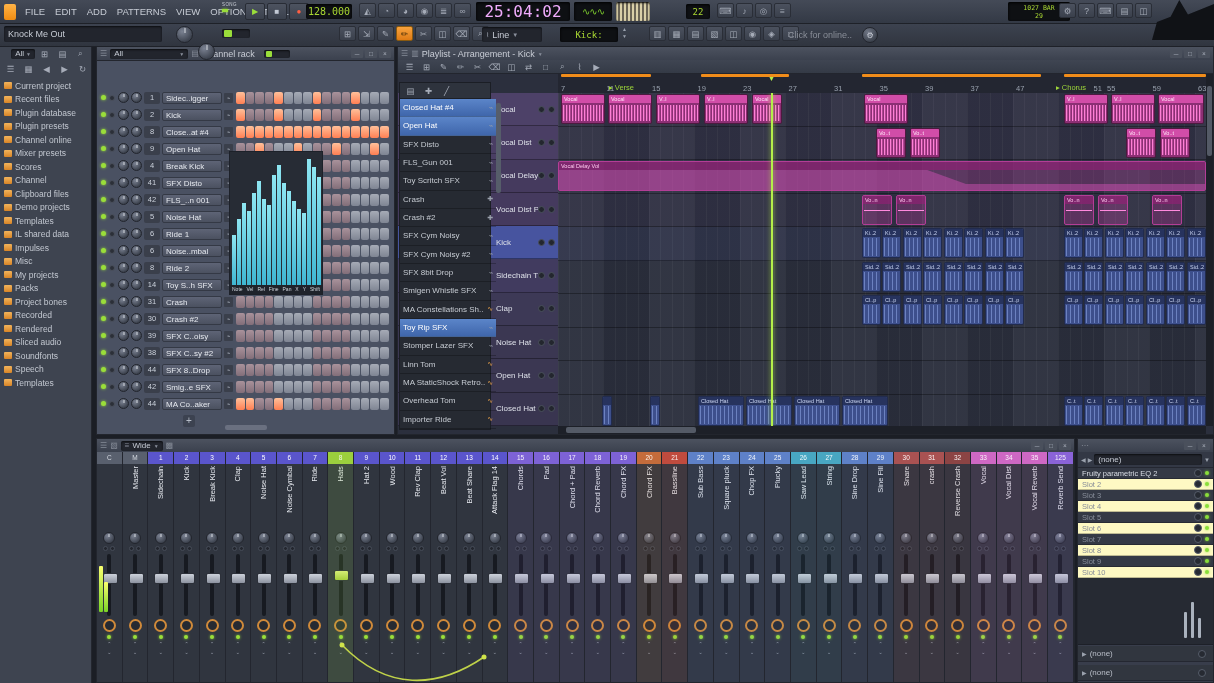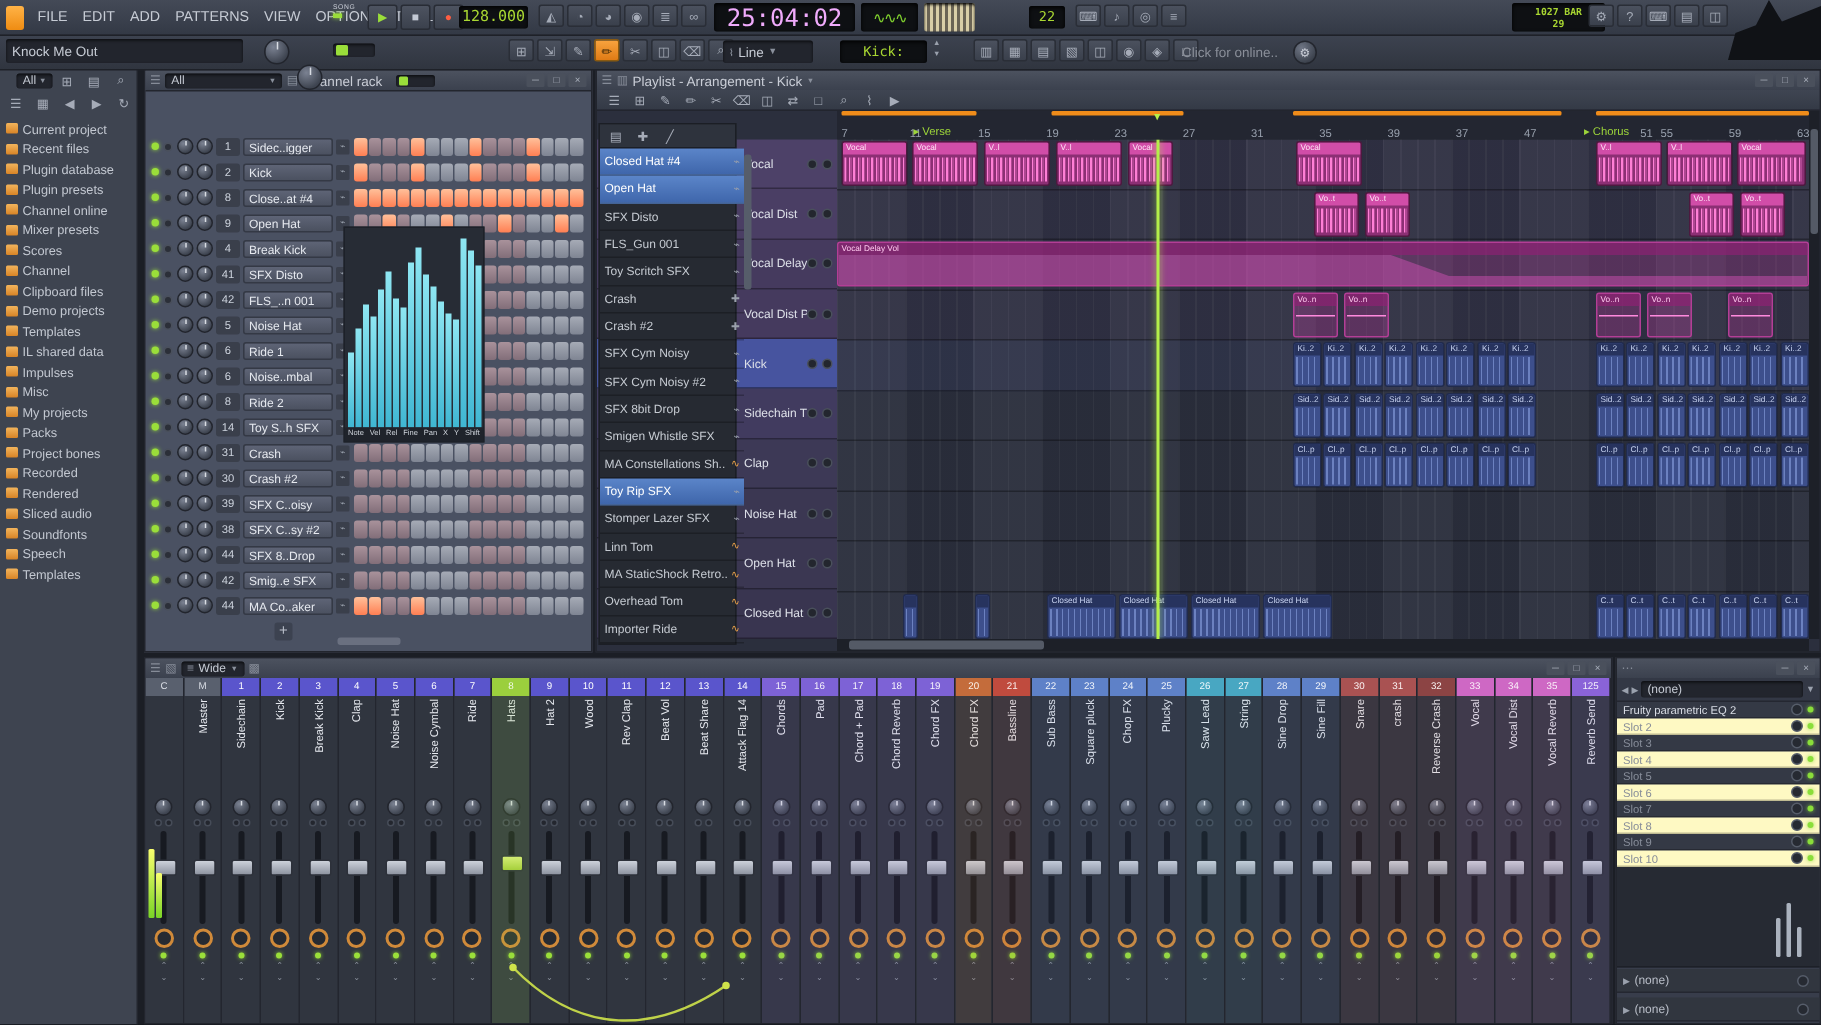--- a/index.html
+++ b/index.html
@@ -175,21 +175,21 @@
     <div class="abs" style="left:616px;top:2px;width:34px;height:19px;border-radius:2px;background:repeating-linear-gradient(90deg,#d9cfa8 0 2px,#6a6455 2px 4px);box-shadow:inset 0 1px 2px #000;"></div>
     <div id="t-cpu" class="lcd abs" style="left:686px;top:4px;width:24px;height:15px;font-size:9px;">
         <span>22</span>
       </div>
     <div id="t-icons-b" class="abs" style="left:716px;top:3px;display:flex;">
         <div class="icon">⌨</div>
         <div class="icon">♪</div>
         <div class="icon">◎</div>
         <div class="icon">≡</div>
       </div>
-    <div id="t-pos" class="lcd abs" style="left:1008px;top:2px;width:62px;height:19px;flex-direction:column;justify-content:center;line-height:8px;font-weight:bold;">
+    <div id="t-pos" class="lcd abs" style="left:1008px;top:2px;width:62px;height:19px;flex-direction:column;justify-content:center;line-height:8px;">
       <span style="font-size:6.5px;">1027 BAR</span>
       <span style="font-size:6.5px;">29</span>
     </div>
     <div id="t-icons-c" class="abs" style="left:1058px;top:3px;display:flex;">
         <div class="icon">⚙</div>
         <div class="icon">?</div>
         <div class="icon">⌨</div>
         <div class="icon">▤</div>
         <div class="icon">◫</div>
       </div>

